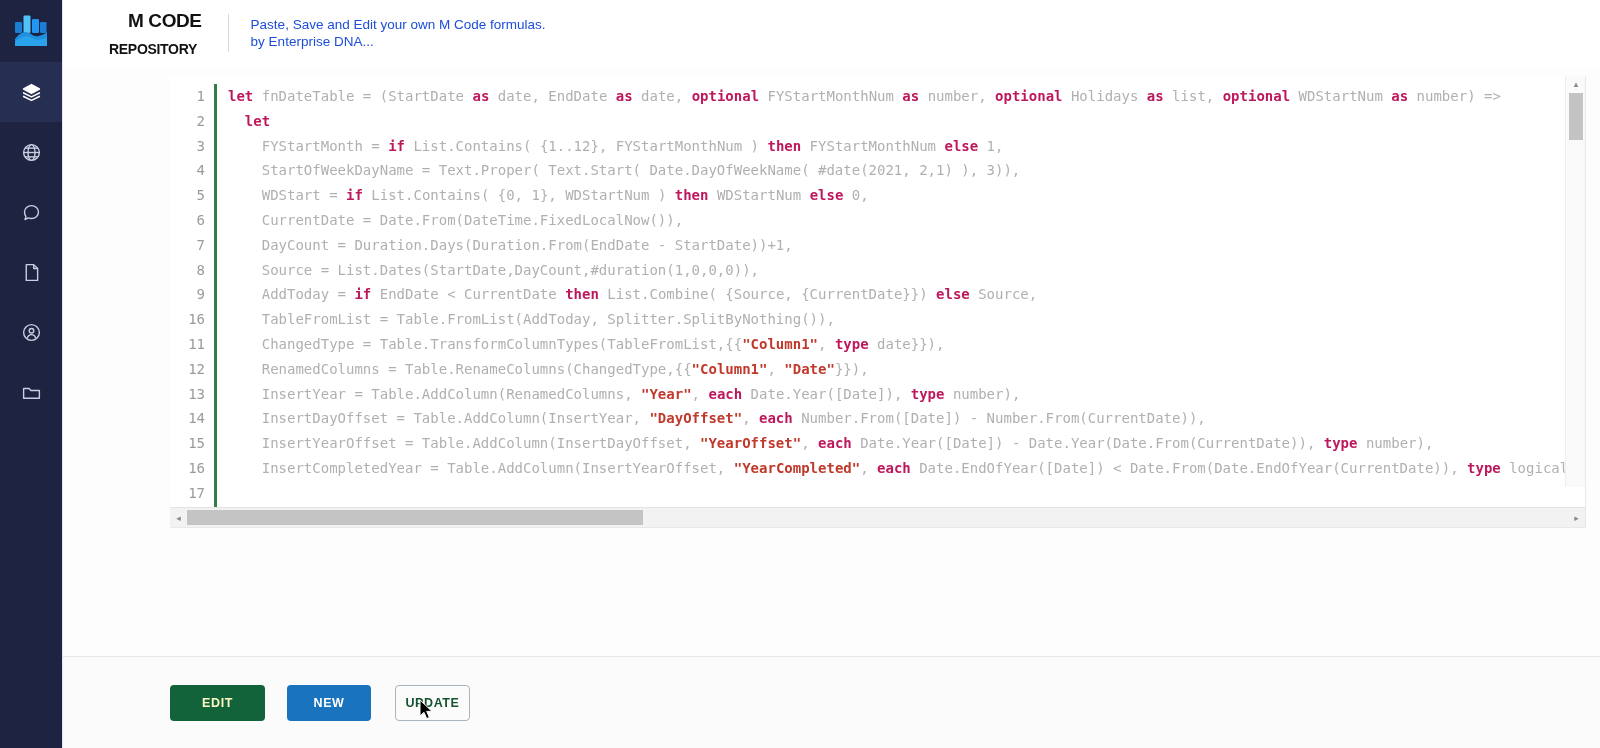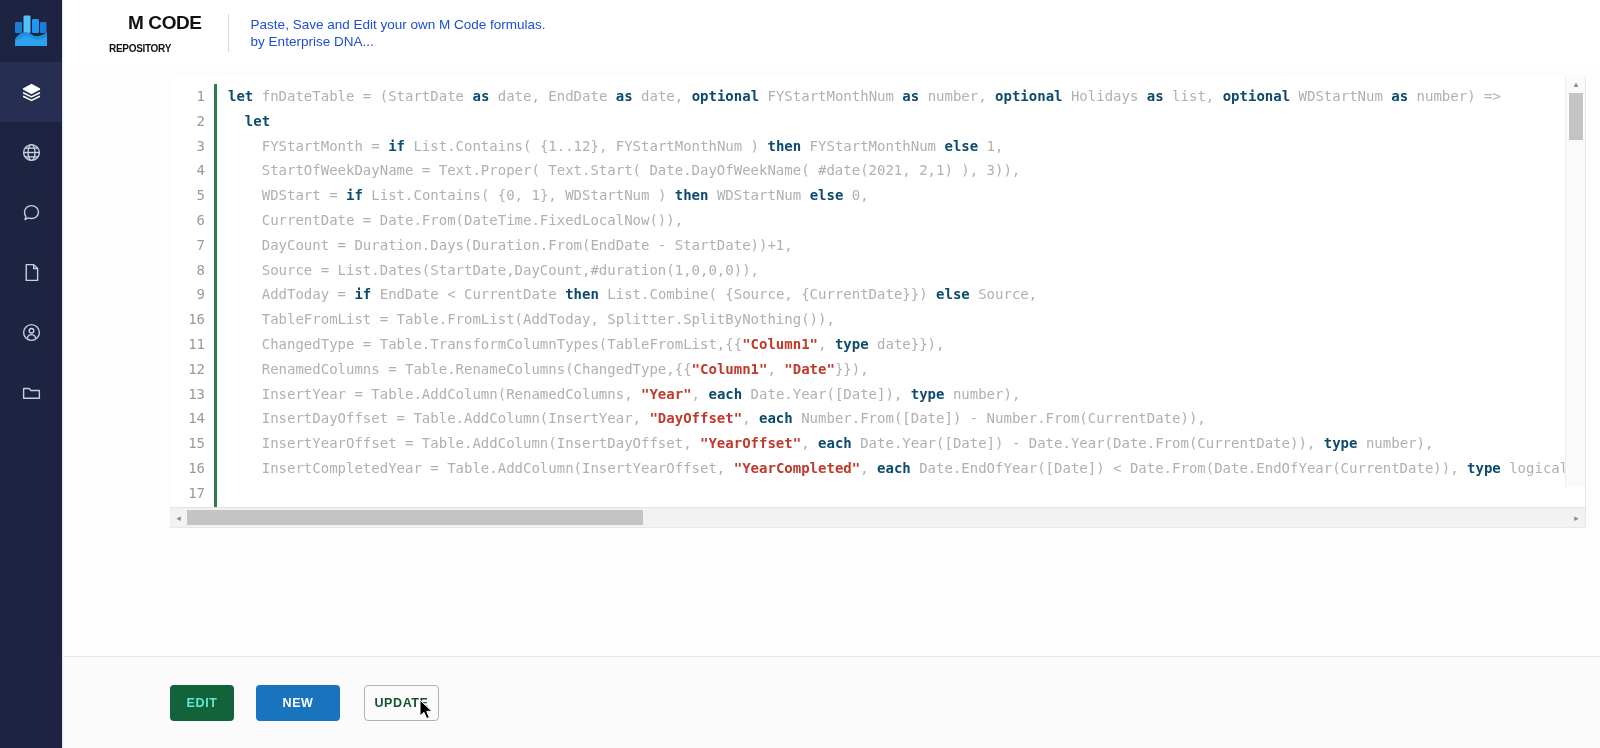--- a/index.html
+++ b/index.html
@@ -87,21 +87,21 @@
   #brand-line1 {
     font-family: "Liberation Sans", sans-serif;
     font-weight: bold;
     font-size: 19px;
     letter-spacing: -0.4px;
     margin-left: 19px;
   }
   #brand-line2 {
     font-family: "Liberation Sans", sans-serif;
     font-weight: bold;
-    font-size: 10px;
+    font-size: 14px;
     letter-spacing: -0.3px;
     margin-top: 12px;
   }
   #brand-divider {
     width: 1px;
     height: 38px;
     background: #d9d9d9;
     margin: 0 22px 0 26px;
   }
   #tagline {
@@ -162,21 +162,21 @@
     background: #ffffff;
   }
   #code-lines {
     font-family: "DejaVu Sans Mono", monospace;
     font-size: 14px;
     line-height: 24.8px;
     white-space: pre;
     color: #b0b0b0;
   }
   #code-lines .ln { height: 24.8px; white-space: pre; }
-  .kw  { color: #0c4a6e; font-weight: bold; }
+  .kw  { color: #be185d; font-weight: bold; }
   .str { color: #c0392b; font-weight: bold; }
 
   
   #hscroll {
     flex: 0 0 20px;
     background: #f2f2f2;
     border-top: 1px solid #e4e4e4;
     display: flex;
     align-items: center;
     position: relative;
@@ -238,23 +238,23 @@
     border-radius: 4px;
     height: 36px;
     display: inline-flex;
     align-items: center;
     justify-content: center;
     cursor: pointer;
     border: 1px solid transparent;
     user-select: none;
   }
   #btn-edit {
-    width: 64px;
+    width: 95px;
     background: #13633a;
-    color: #5eead4;
+    color: #fef9c3;
   }
   #btn-new {
     width: 84px;
     background: #1a73bd;
     color: #ffffff;
     margin-left: 22px;
   }
   #copy-focus {
     margin-left: 98px;
     padding: 4px;

